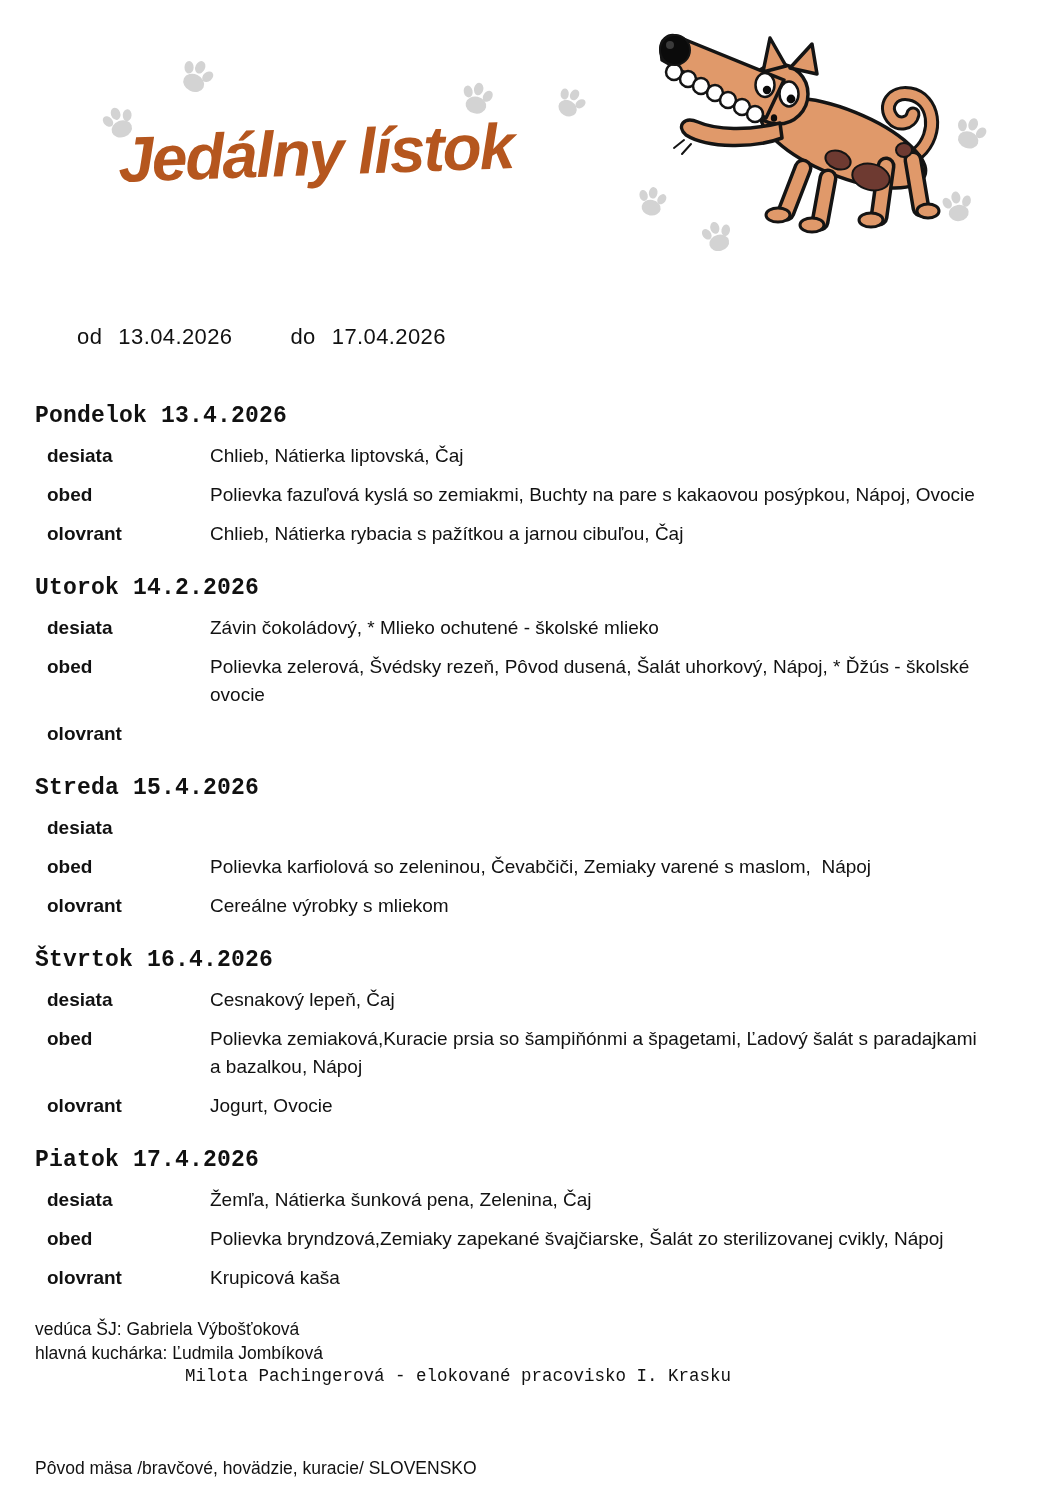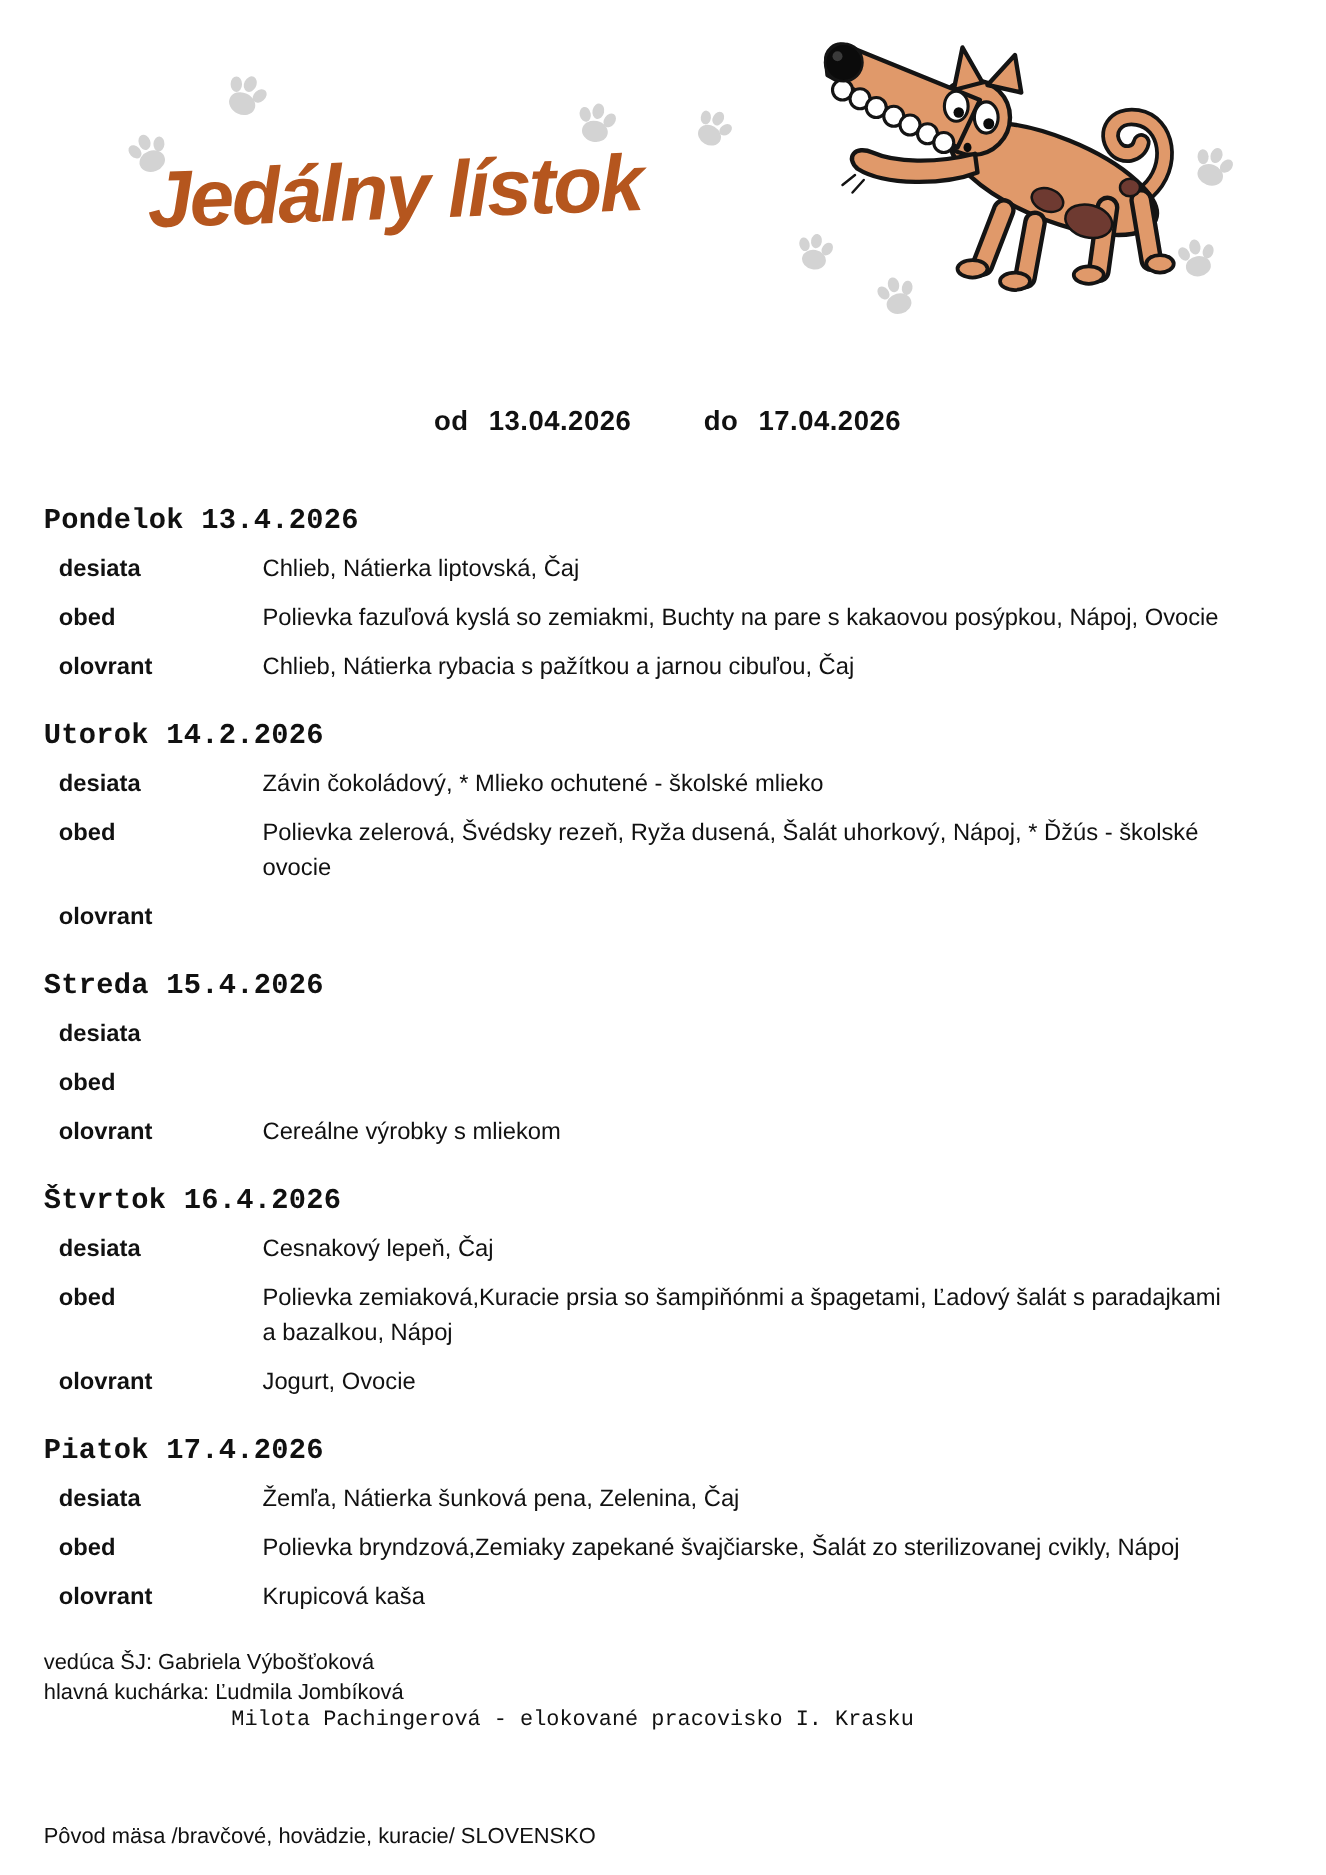--- a/index.html
+++ b/index.html
@@ -27,22 +27,22 @@
     font-size:64px;font-weight:700;font-style:italic;
     letter-spacing:-2px;
     color:var(--title-orange);
     transform:rotate(-2deg);
     white-space:nowrap;
   }
 
   
   .content{padding:0 70px 0 35px;}
   .date-line{
-    font-size:22px;font-weight:700;letter-spacing:.4px;
-    margin:30px 0 0 3px;white-space:pre;text-align:center;
+    font-size:22px;font-weight:400;letter-spacing:.4px;
+    margin:30px 0 0 3px;white-space:pre;
   }
   .date-line .dl-gap{display:inline-block;width:58px;}
   .date-line .dl-sp{display:inline-block;width:16px;}
 
   .day h2{
     font-size:23px;font-weight:700;margin:27px 0 13px;letter-spacing:.2px;font-family:Liberation Mono, monospace;
   }
   .row{display:flex;margin-bottom:11px;margin-left:12px;}
   .row .label{
     flex:0 0 163px;width:163px;font-weight:700;
@@ -178,34 +178,35 @@
     </section>
 
     <section class="day">
       <h2>Utorok 14.2.2026</h2>
       <div class="row">
         <div class="label">desiata</div>
         <div class="meal">Závin čokoládový, * Mlieko ochutené - školské mlieko</div>
       </div>
       <div class="row">
         <div class="label">obed</div>
-        <div class="meal">Polievka zelerová, Švédsky rezeň, Ryža dusená, Šalát uhorkový, Nápoj, * Ďžús - školské ovocie</div>
+        <div class="meal">Polievka zelerová, Švédsky rezeň, Pôvod dusená, Šalát uhorkový, Nápoj, * Ďžús - školské ovocie</div>
       </div>
       <div class="row">
         <div class="label">olovrant</div>
       </div>
     </section>
 
     <section class="day">
       <h2>Streda 15.4.2026</h2>
       <div class="row">
         <div class="label">desiata</div>
       </div>
       <div class="row">
         <div class="label">obed</div>
+        <div class="meal">Polievka karfiolová so zeleninou, Čevabčiči, Zemiaky varené s maslom,  Nápoj</div>
       </div>
       <div class="row">
         <div class="label">olovrant</div>
         <div class="meal">Cereálne výrobky s mliekom</div>
       </div>
     </section>
 
     <section class="day">
       <h2>Štvrtok 16.4.2026</h2>
       <div class="row">

